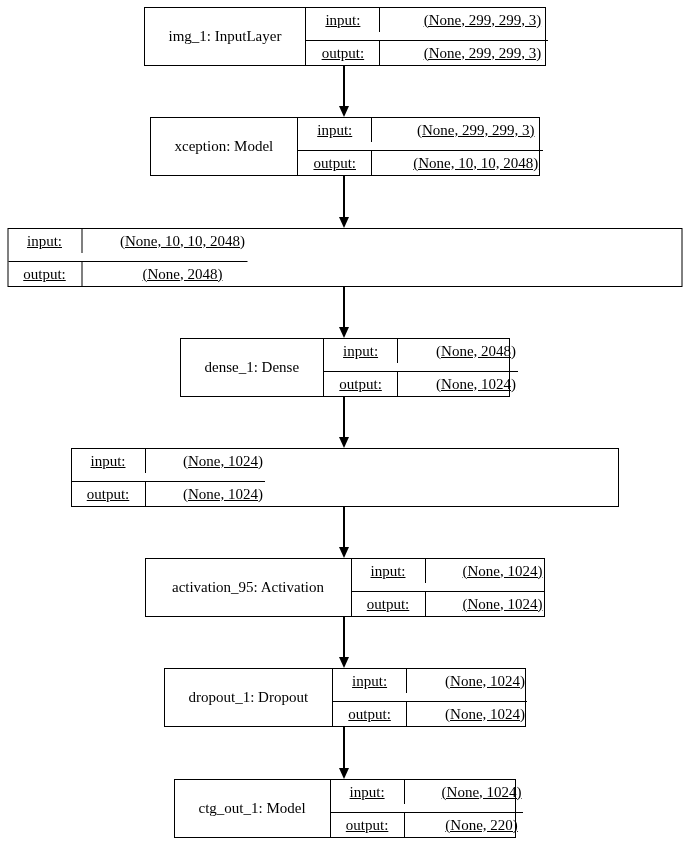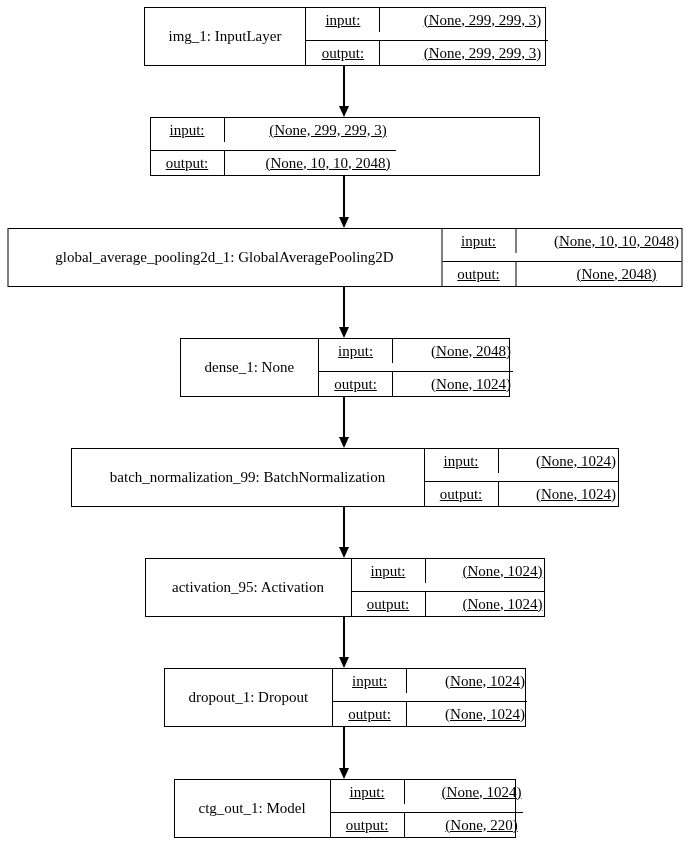--- a/index.html
+++ b/index.html
@@ -103,77 +103,76 @@
       </div>
     </div>
   </div>
 
   <div class="edge e1">
     <div class="shaft"></div>
     <div class="head"></div>
   </div>
 
   <div class="node n2">
+    <div class="name-cell">xception: Model</div>
     <div class="io-col">
       <div class="io-row">
         <div class="io-label">input:</div>
         <div class="io-shape">(None, 299, 299, 3)</div>
       </div>
       <div class="io-row">
         <div class="io-label">output:</div>
         <div class="io-shape">(None, 10, 10, 2048)</div>
       </div>
     </div>
   </div>
 
   <div class="edge e2">
     <div class="shaft"></div>
     <div class="head"></div>
   </div>
 
   <div class="node n3">
-    <div class="name-cell">global_average_pooling2d_1: GlobalAveragePooling2D</div>
     <div class="io-col">
       <div class="io-row">
         <div class="io-label">input:</div>
         <div class="io-shape">(None, 10, 10, 2048)</div>
       </div>
       <div class="io-row">
         <div class="io-label">output:</div>
         <div class="io-shape">(None, 2048)</div>
       </div>
     </div>
   </div>
 
   <div class="edge e3">
     <div class="shaft"></div>
     <div class="head"></div>
   </div>
 
   <div class="node n4">
-    <div class="name-cell">dense_1: None</div>
+    <div class="name-cell">dense_1: Dense</div>
     <div class="io-col">
       <div class="io-row">
         <div class="io-label">input:</div>
         <div class="io-shape">(None, 2048)</div>
       </div>
       <div class="io-row">
         <div class="io-label">output:</div>
         <div class="io-shape">(None, 1024)</div>
       </div>
     </div>
   </div>
 
   <div class="edge e4">
     <div class="shaft"></div>
     <div class="head"></div>
   </div>
 
   <div class="node n5">
-    <div class="name-cell">batch_normalization_99: BatchNormalization</div>
     <div class="io-col">
       <div class="io-row">
         <div class="io-label">input:</div>
         <div class="io-shape">(None, 1024)</div>
       </div>
       <div class="io-row">
         <div class="io-label">output:</div>
         <div class="io-shape">(None, 1024)</div>
       </div>
     </div>

